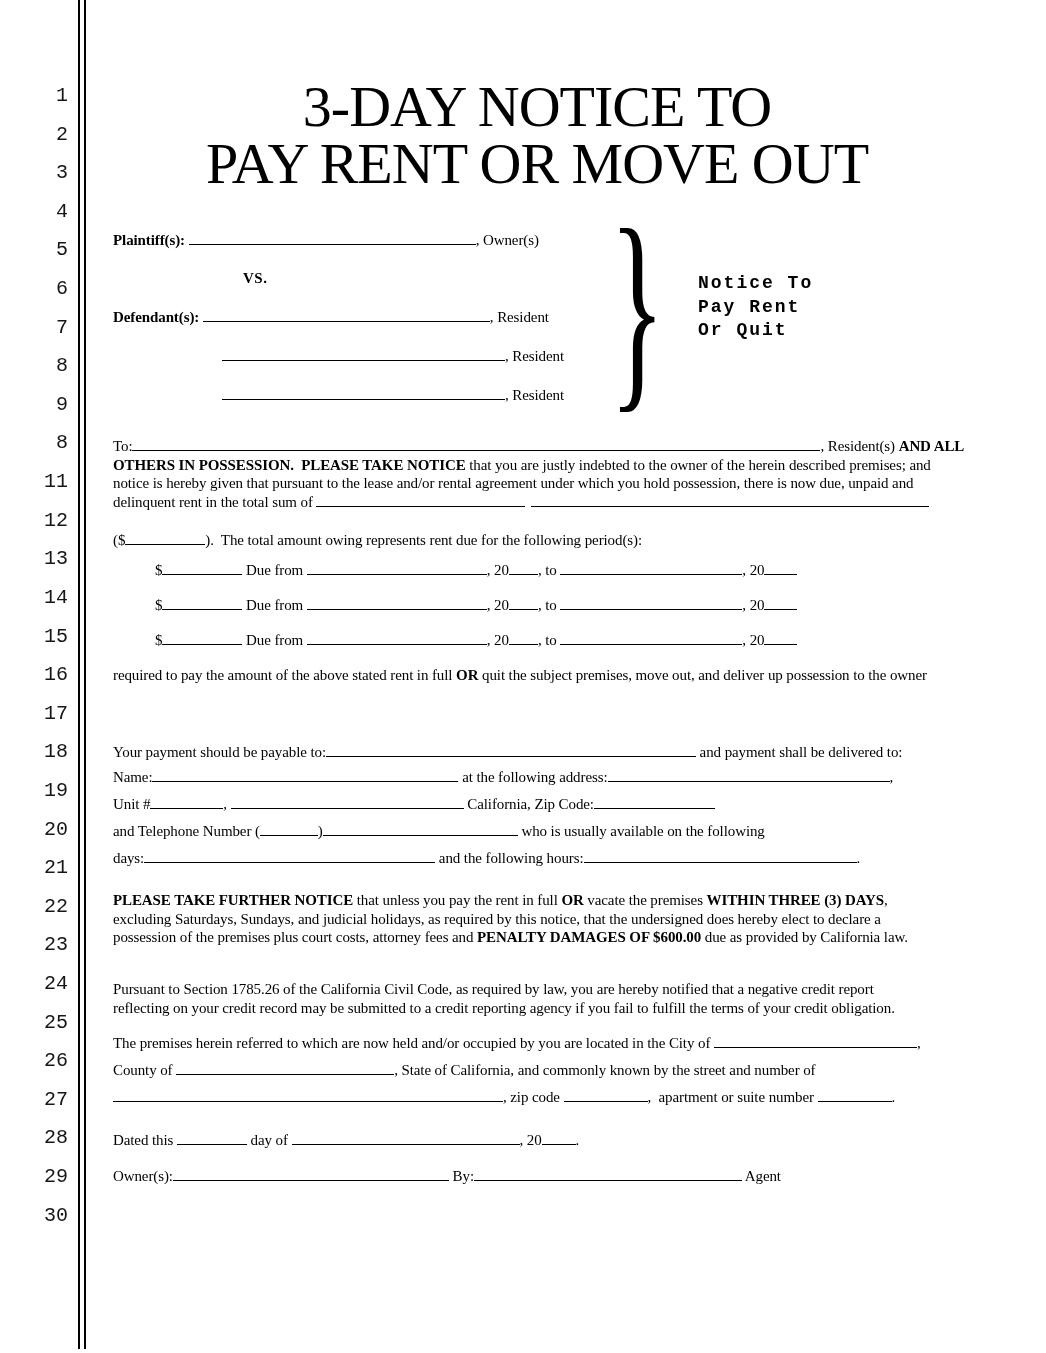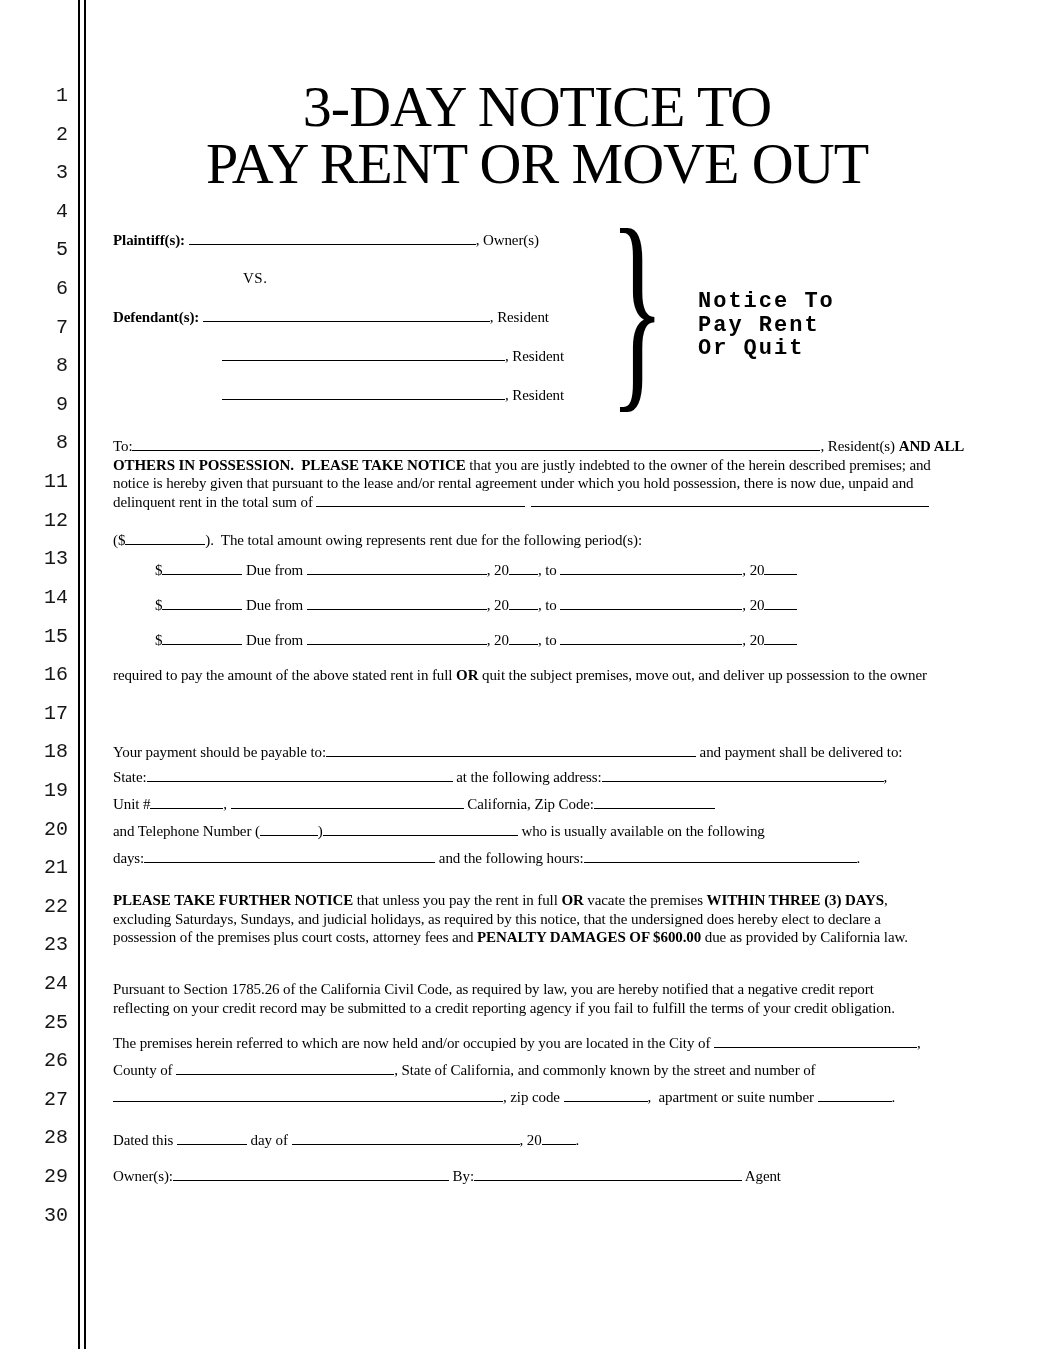--- a/index.html
+++ b/index.html
@@ -27,24 +27,24 @@
   .u {
     display:inline-block; border-bottom:1px solid #000; height:12px;
     vertical-align:baseline;
   }
   .gap6 { margin-left:6px; }
   .brace {
     position:absolute; left:584px; top:196px; font-size:222px; line-height:222px;
     transform:scaleX(0.52); transform-origin:center top; font-family:"Liberation Serif", serif;
   }
   .stamp {
-    position:absolute; left:698px; top:290px; font-family:"Liberation Mono", monospace;
-    font-weight:bold; font-size:22px; line-height:23.5px; letter-spacing:2px; white-space:nowrap;
+    position:absolute; left:698px; top:272px; font-family:"Liberation Mono", monospace;
+    font-weight:bold; font-size:18px; line-height:23.5px; letter-spacing:2px; white-space:nowrap;
   }
-  .vs { letter-spacing:0.5px; font-weight:normal; }
+  .vs { letter-spacing:0.5px; font-weight:bold; }
 </style>
 </head>
 <body>
 
 <div class="ln-col">
     <div>1</div>
     <div>2</div>
     <div>3</div>
     <div>4</div>
     <div>5</div>
@@ -114,21 +114,21 @@
 <div class="l" style="left:155px; top:596px"><span>$</span><span class="u" style="width:80px"></span><span> Due from </span><span class="u" style="width:180px"></span><span>, 20</span><span class="u" style="width:29px"></span><span>, to </span><span class="u" style="width:182px"></span><span>, 20</span><span class="u" style="width:33px"></span></div>
 
 <div class="l" style="left:155px; top:631px"><span>$</span><span class="u" style="width:80px"></span><span> Due from </span><span class="u" style="width:180px"></span><span>, 20</span><span class="u" style="width:29px"></span><span>, to </span><span class="u" style="width:182px"></span><span>, 20</span><span class="u" style="width:33px"></span></div>
 
 <div class="l" style="left:113px; top:666px">
   <div class="tl"><span>required to pay the amount of the above stated rent in full </span><span class="b">OR</span><span> quit the subject premises, move out, and deliver up possession to the owner</span></div>
 </div>
 
 <div class="l" style="left:113px; top:743px"><span>Your payment should be payable to:</span><span class="u" style="width:370px"></span><span> and payment shall be delivered to:</span></div>
 
-<div class="l" style="left:113px; top:768px"><span>State:</span><span class="u" style="width:306px"></span><span> at the following address:</span><span class="u" style="width:282px"></span><span>,</span></div>
+<div class="l" style="left:113px; top:768px"><span>Name:</span><span class="u" style="width:306px"></span><span> at the following address:</span><span class="u" style="width:282px"></span><span>,</span></div>
 
 <div class="l" style="left:113px; top:795px"><span>Unit #</span><span class="u" style="width:73px"></span><span>, </span><span class="u" style="width:233px"></span><span> California, Zip Code:</span><span class="u" style="width:121px"></span></div>
 
 <div class="l" style="left:113px; top:822px"><span>and Telephone Number (</span><span class="u" style="width:58px"></span><span>)</span><span class="u" style="width:195px"></span><span> who is usually available on the following</span></div>
 
 <div class="l" style="left:113px; top:849px"><span>days:</span><span class="u" style="width:291px"></span><span> and the following hours:</span><span class="u" style="width:273px"></span><span>.</span></div>
 
 <div class="l" style="left:113px; top:891px">
   <div class="tl"><span class="b">PLEASE TAKE FURTHER NOTICE</span><span> that unless you pay the rent in full </span><span class="b">OR</span><span> vacate the premises </span><span class="b">WITHIN THREE (3) DAYS</span><span>,</span></div>
   <div class="tl"><span>excluding Saturdays, Sundays, and judicial holidays, as required by this notice, that the undersigned does hereby elect to declare a</span></div>

